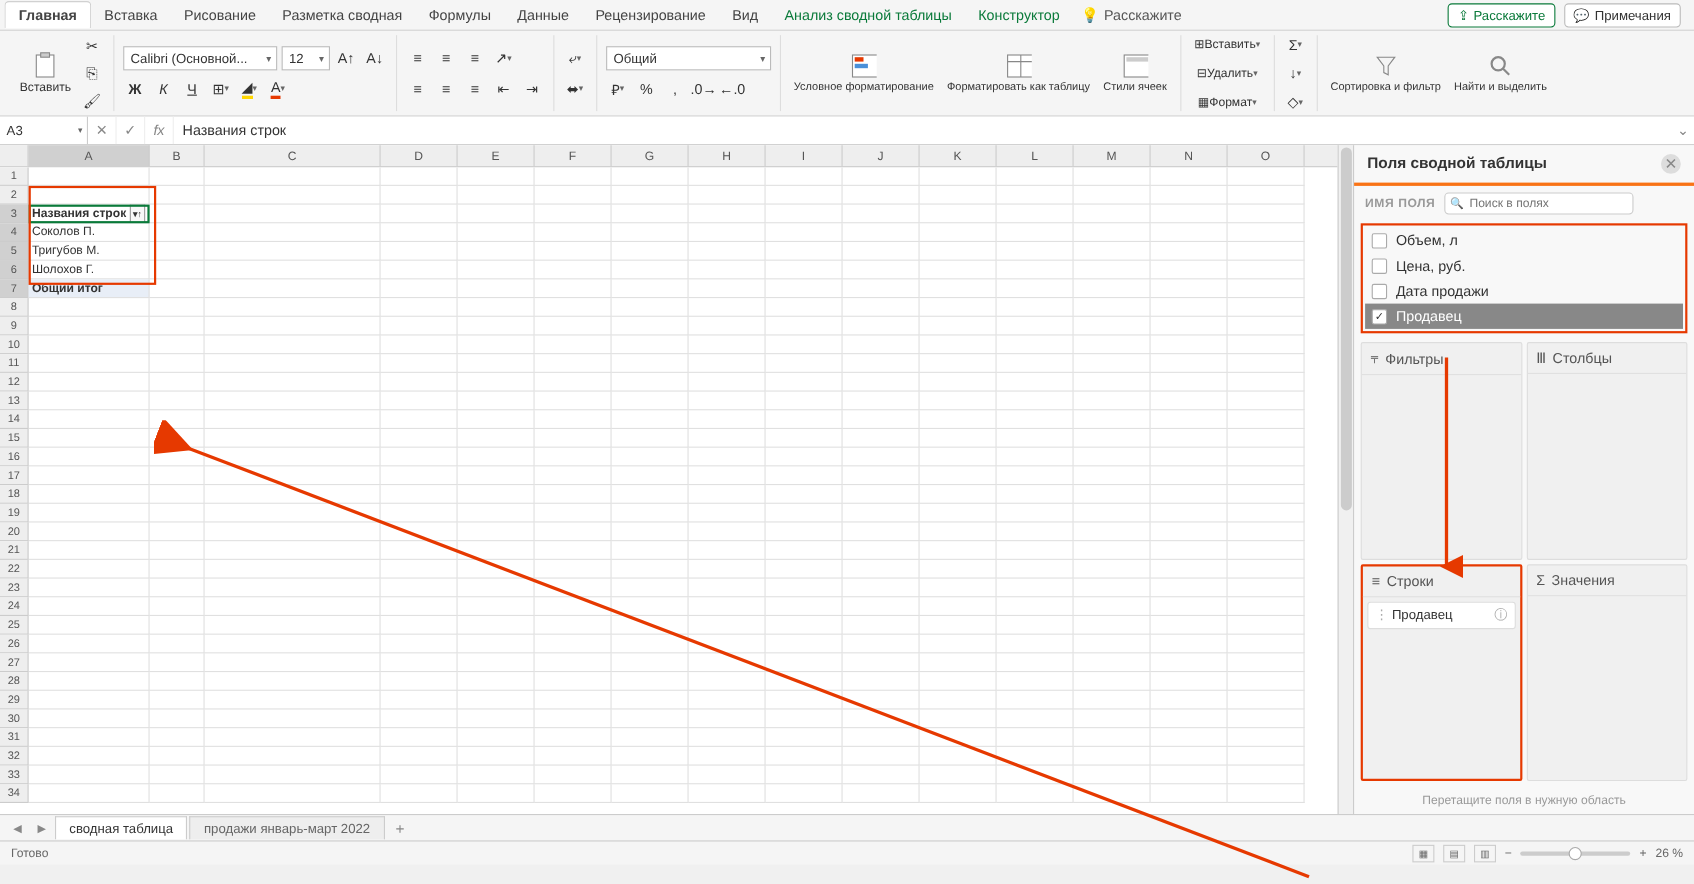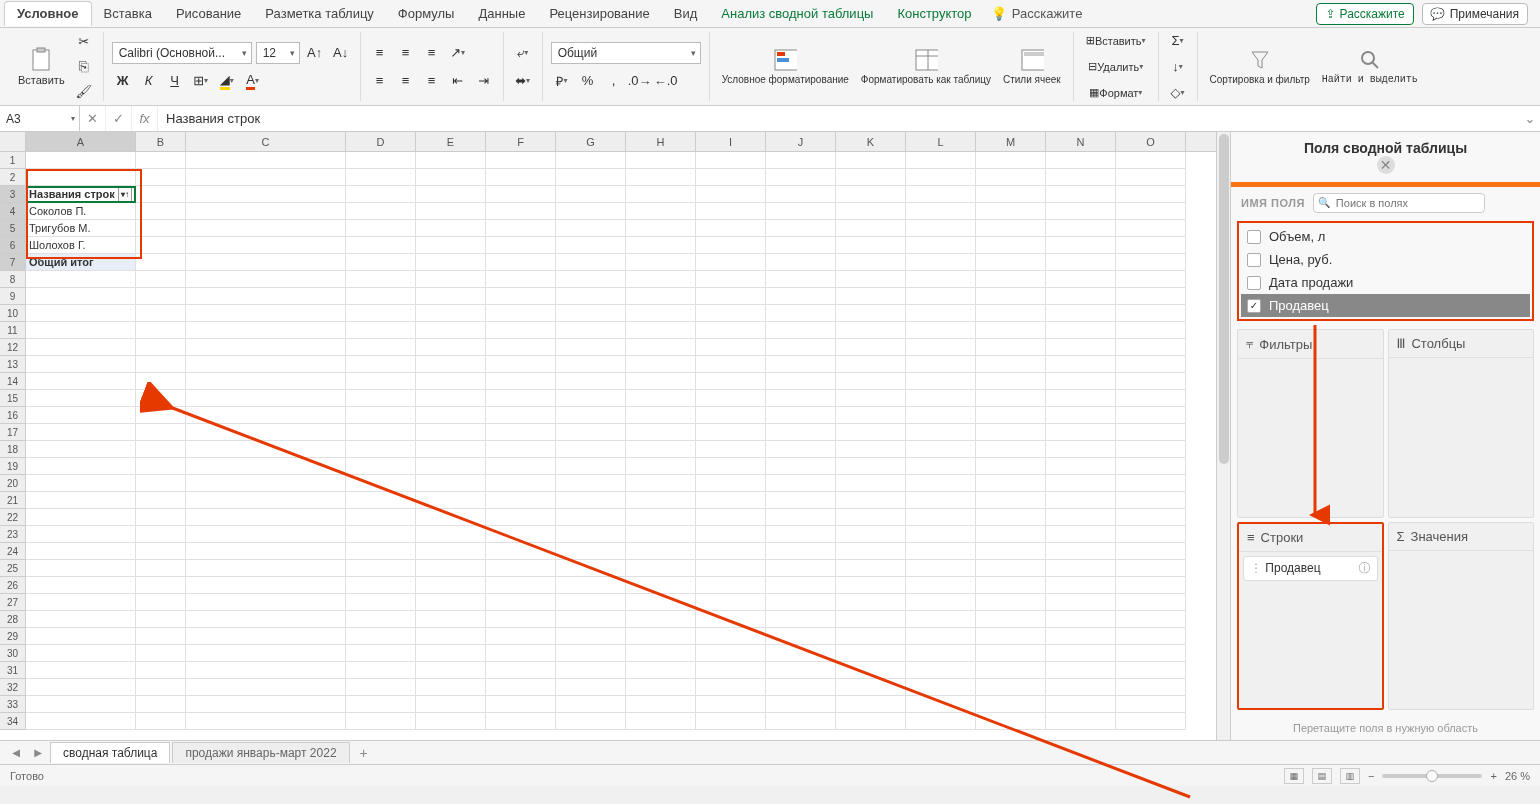--- a/index.html
+++ b/index.html
@@ -50,21 +50,21 @@
 .cell.header-cell { font-weight: bold; background: #fff; display: flex; align-items: center; justify-content: space-between; }
 .cell.total { font-weight: bold; background: #e8eef7; }
 .pivot-highlight { border: 2px solid #e63900; position: absolute; left: 26px; top: 37px; width: 116px; height: 90px; pointer-events: none; z-index: 5; }
 .cell-selection { border: 2px solid #0a7a3a; position: absolute; left: 26px; top: 54px; width: 110px; height: 17px; pointer-events: none; z-index: 4; }
 .filter-icon { font-size: 8px; border: 1px solid #999; padding: 0 2px; background: #f8f8f8; }
 .vscroll { width: 14px; background: #f0f0f0; border-left: 1px solid #ccc; position: relative; }
 .vscroll-thumb { position: absolute; left: 2px; top: 2px; width: 10px; height: 330px; background: #ccc; border-radius: 5px; }
 
 
 .pivot-panel { width: 310px; background: #f8f8f8; border-left: 1px solid #ccc; display: flex; flex-direction: column; }
-.pp-header { display: flex; align-items: center; justify-content: space-between; padding: 8px 12px; border-bottom: 5px solid #f97316; flex-direction: column; }
+.pp-header { display: flex; align-items: flex-start; justify-content: space-between; padding: 8px 12px; border-bottom: 3px solid #f97316; }
 .pp-title { font-size: 14px; font-weight: 600; }
 .pp-close { cursor: pointer; color: #888; font-size: 14px; background:#ddd; border-radius:50%; width:18px; height:18px; text-align:center; line-height:18px; }
 .pp-search-row { display: flex; align-items: center; padding: 6px 10px; gap: 8px; }
 .pp-label { font-size: 11px; color: #999; font-weight: 600; letter-spacing: 0.5px; }
 .pp-search { flex: 1; border: 1px solid #ccc; border-radius: 4px; padding: 3px 6px 3px 22px; font-size: 11px; position: relative; background: #fff; }
 .pp-search-wrap { position: relative; flex: 1; }
 .pp-search-wrap::before { content: "🔍"; position: absolute; left: 6px; top: 4px; font-size: 10px; color: #999; z-index: 1; }
 .pp-fields { border: 2px solid #e63900; margin: 2px 6px; padding: 2px; }
 .pp-field { display: flex; align-items: center; gap: 8px; padding: 4px 6px; font-size: 13px; cursor: pointer; }
 .pp-field.selected { background: #888; color: #fff; }
@@ -94,24 +94,24 @@
 .view-btn { width: 20px; height: 16px; border: 1px solid #ccc; cursor: pointer; display:flex; align-items:center; justify-content:center; font-size:9px; }
 .zoom-slider { width: 100px; height: 4px; background: #ccc; position: relative; border-radius: 2px; }
 .zoom-thumb { position: absolute; left: 50%; top: -4px; width: 12px; height: 12px; background: #fff; border: 1px solid #aaa; border-radius: 50%; transform: translateX(-50%); }
 
 svg { display: block; }
 </style>
 </head>
 <body>
 
 <div class="tabs">
-  <div class="tab active">Условное</div>
+  <div class="tab active">Главная</div>
   <div class="tab">Вставка</div>
   <div class="tab">Рисование</div>
-  <div class="tab">Разметка таблицу</div>
+  <div class="tab">Разметка сводная</div>
   <div class="tab">Формулы</div>
   <div class="tab">Данные</div>
   <div class="tab">Рецензирование</div>
   <div class="tab">Вид</div>
   <div class="tab green">Анализ сводной таблицы</div>
   <div class="tab green">Конструктор</div>
   <div class="tell-me">
     <span>💡</span>
     <span>Расскажите</span>
   </div>
@@ -327,21 +327,21 @@
           </div>
         <span style="font-size:10px;text-align:center;line-height:1.1;">Сортировка и фильтр</span>
       </div>
       <div class="big-btn">
         <div class="icon-box">
             <svg width="24" height="24">
               <circle cx="10" cy="10" r="6" fill="none" stroke="#888" stroke-width="2"></circle>
               <line x1="14" y1="14" x2="20" y2="20" stroke="#888" stroke-width="2"></line>
             </svg>
           </div>
-        <span style="font-size:10px;text-align:center;line-height:1.1;font-family:Liberation Mono, monospace;">Найти и выделить</span>
+        <span style="font-size:10px;text-align:center;line-height:1.1;">Найти и выделить</span>
       </div>
     </div>
   </div>
 </div>
 
 <div class="formula-bar">
   <div class="name-box">A3</div>
   <div class="fb-btn">
       <span>✕</span>
     </div>

